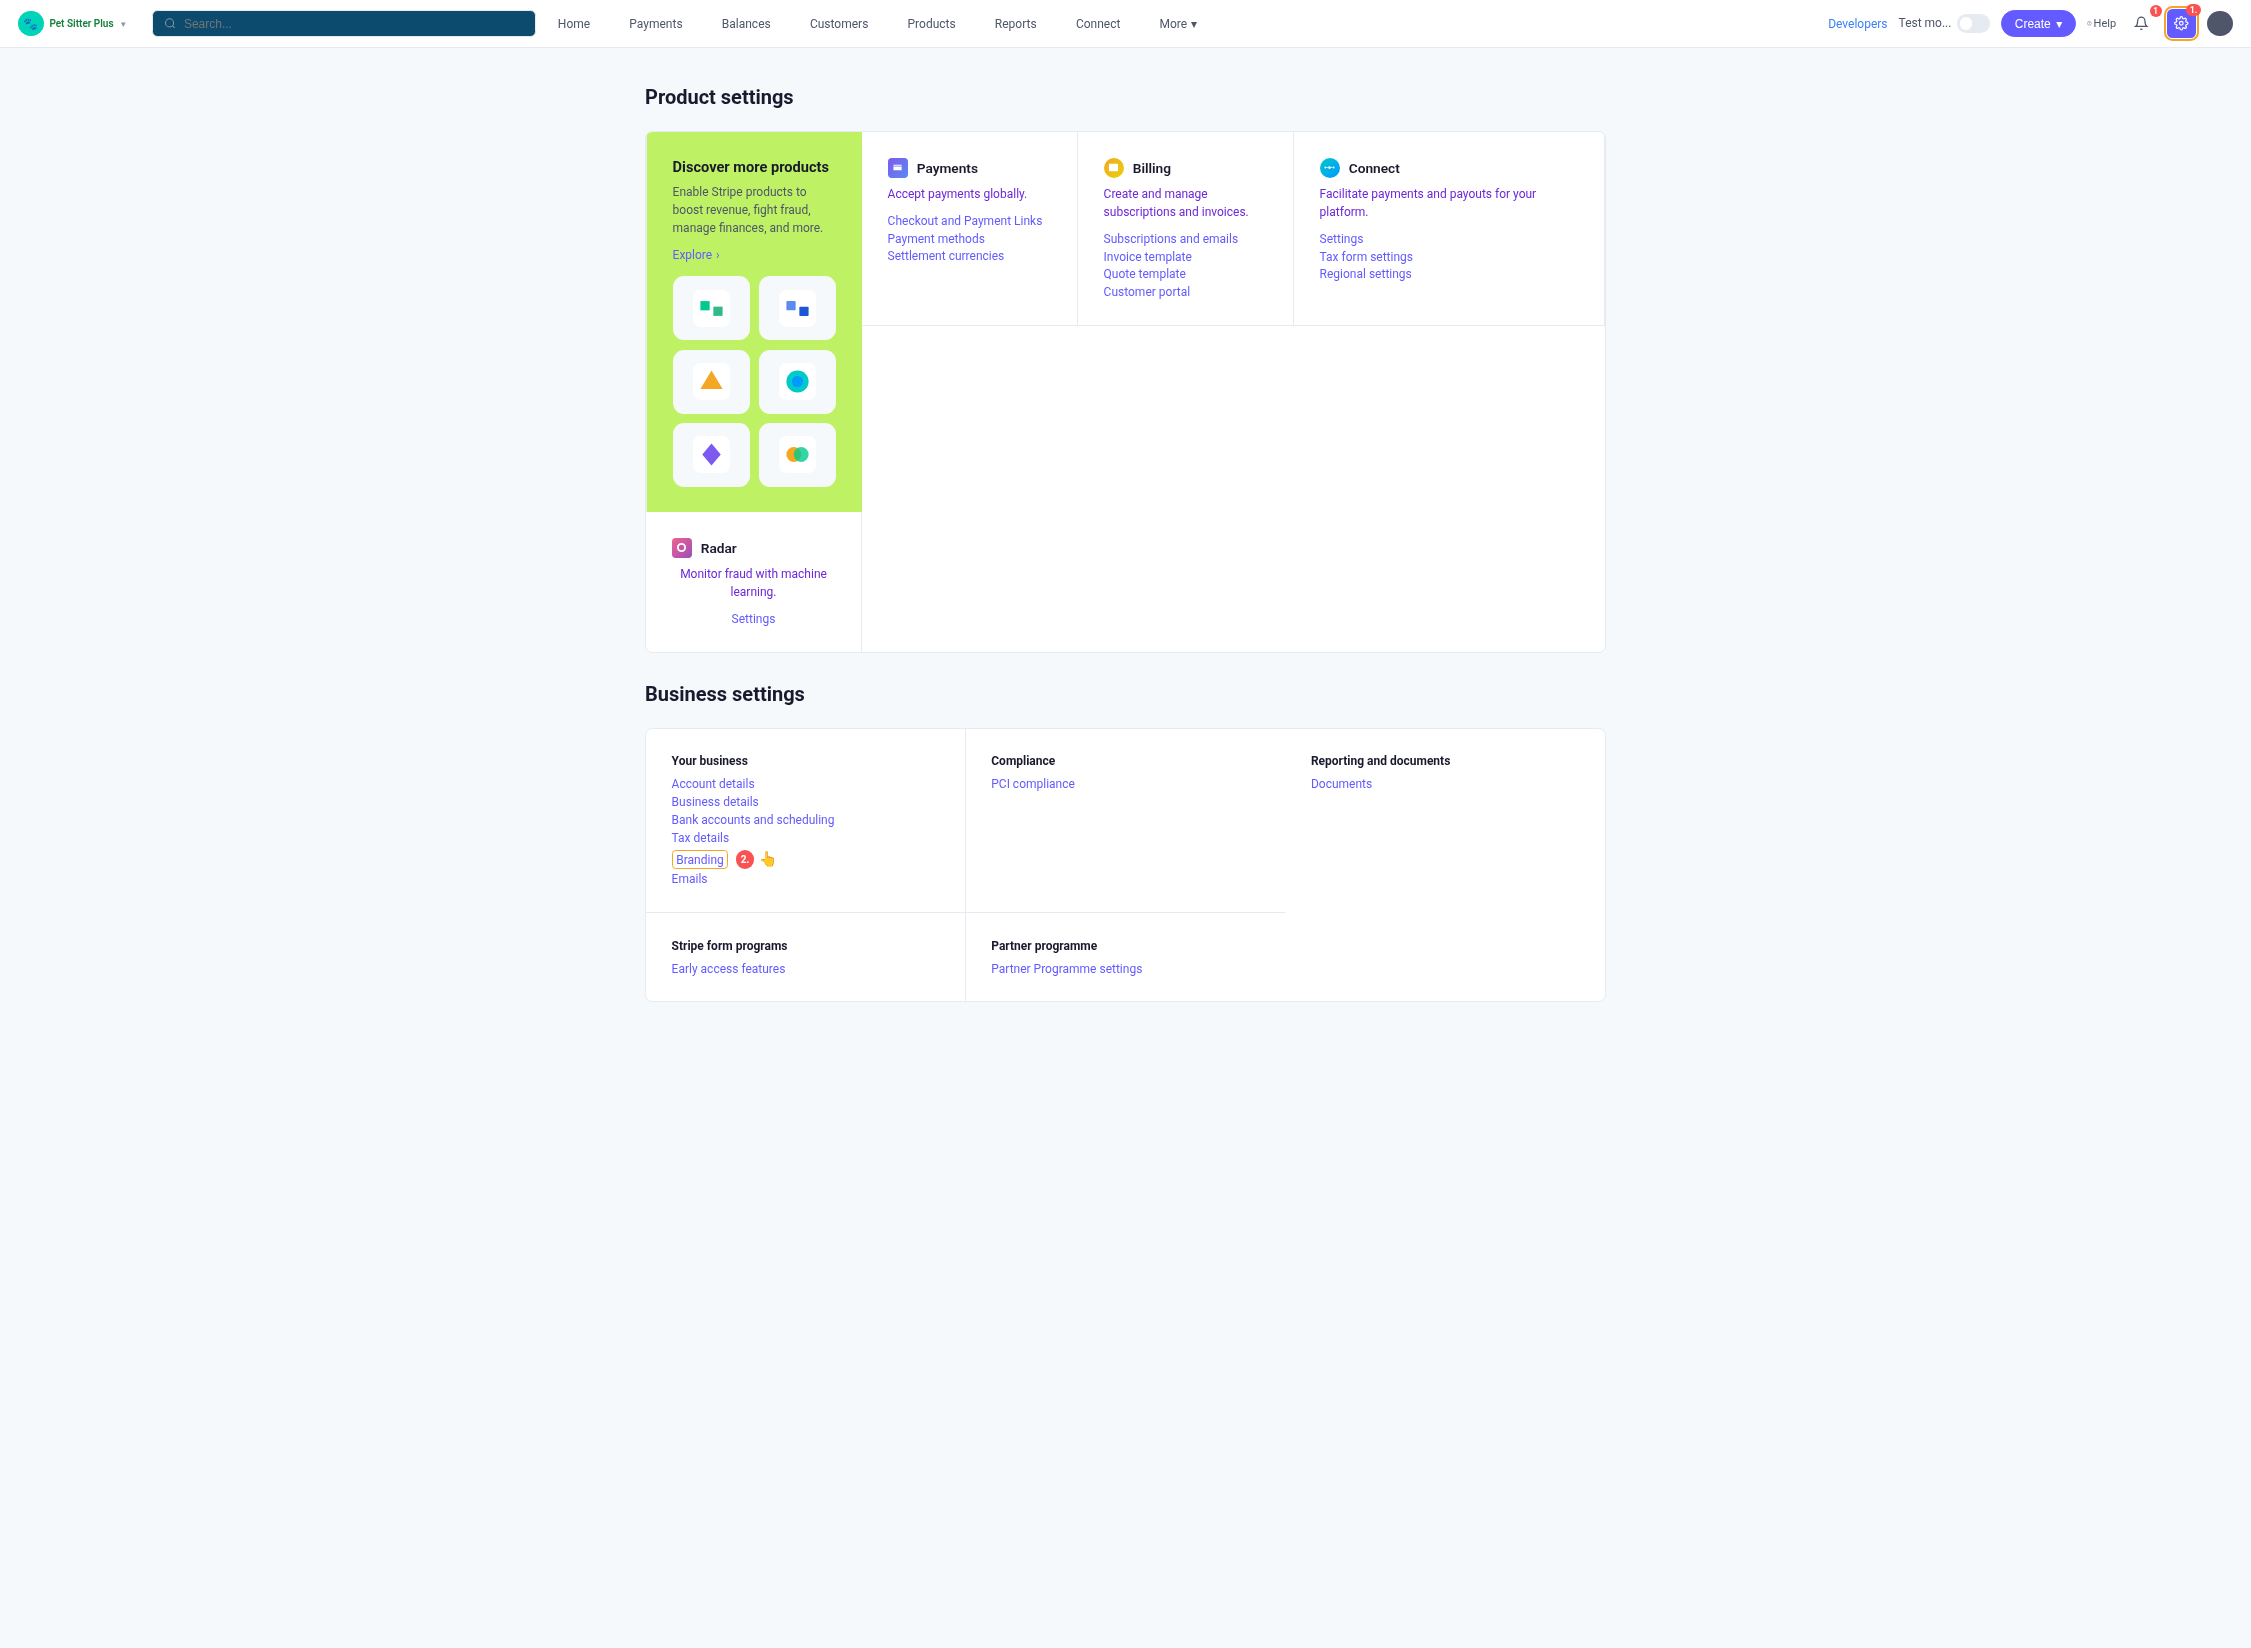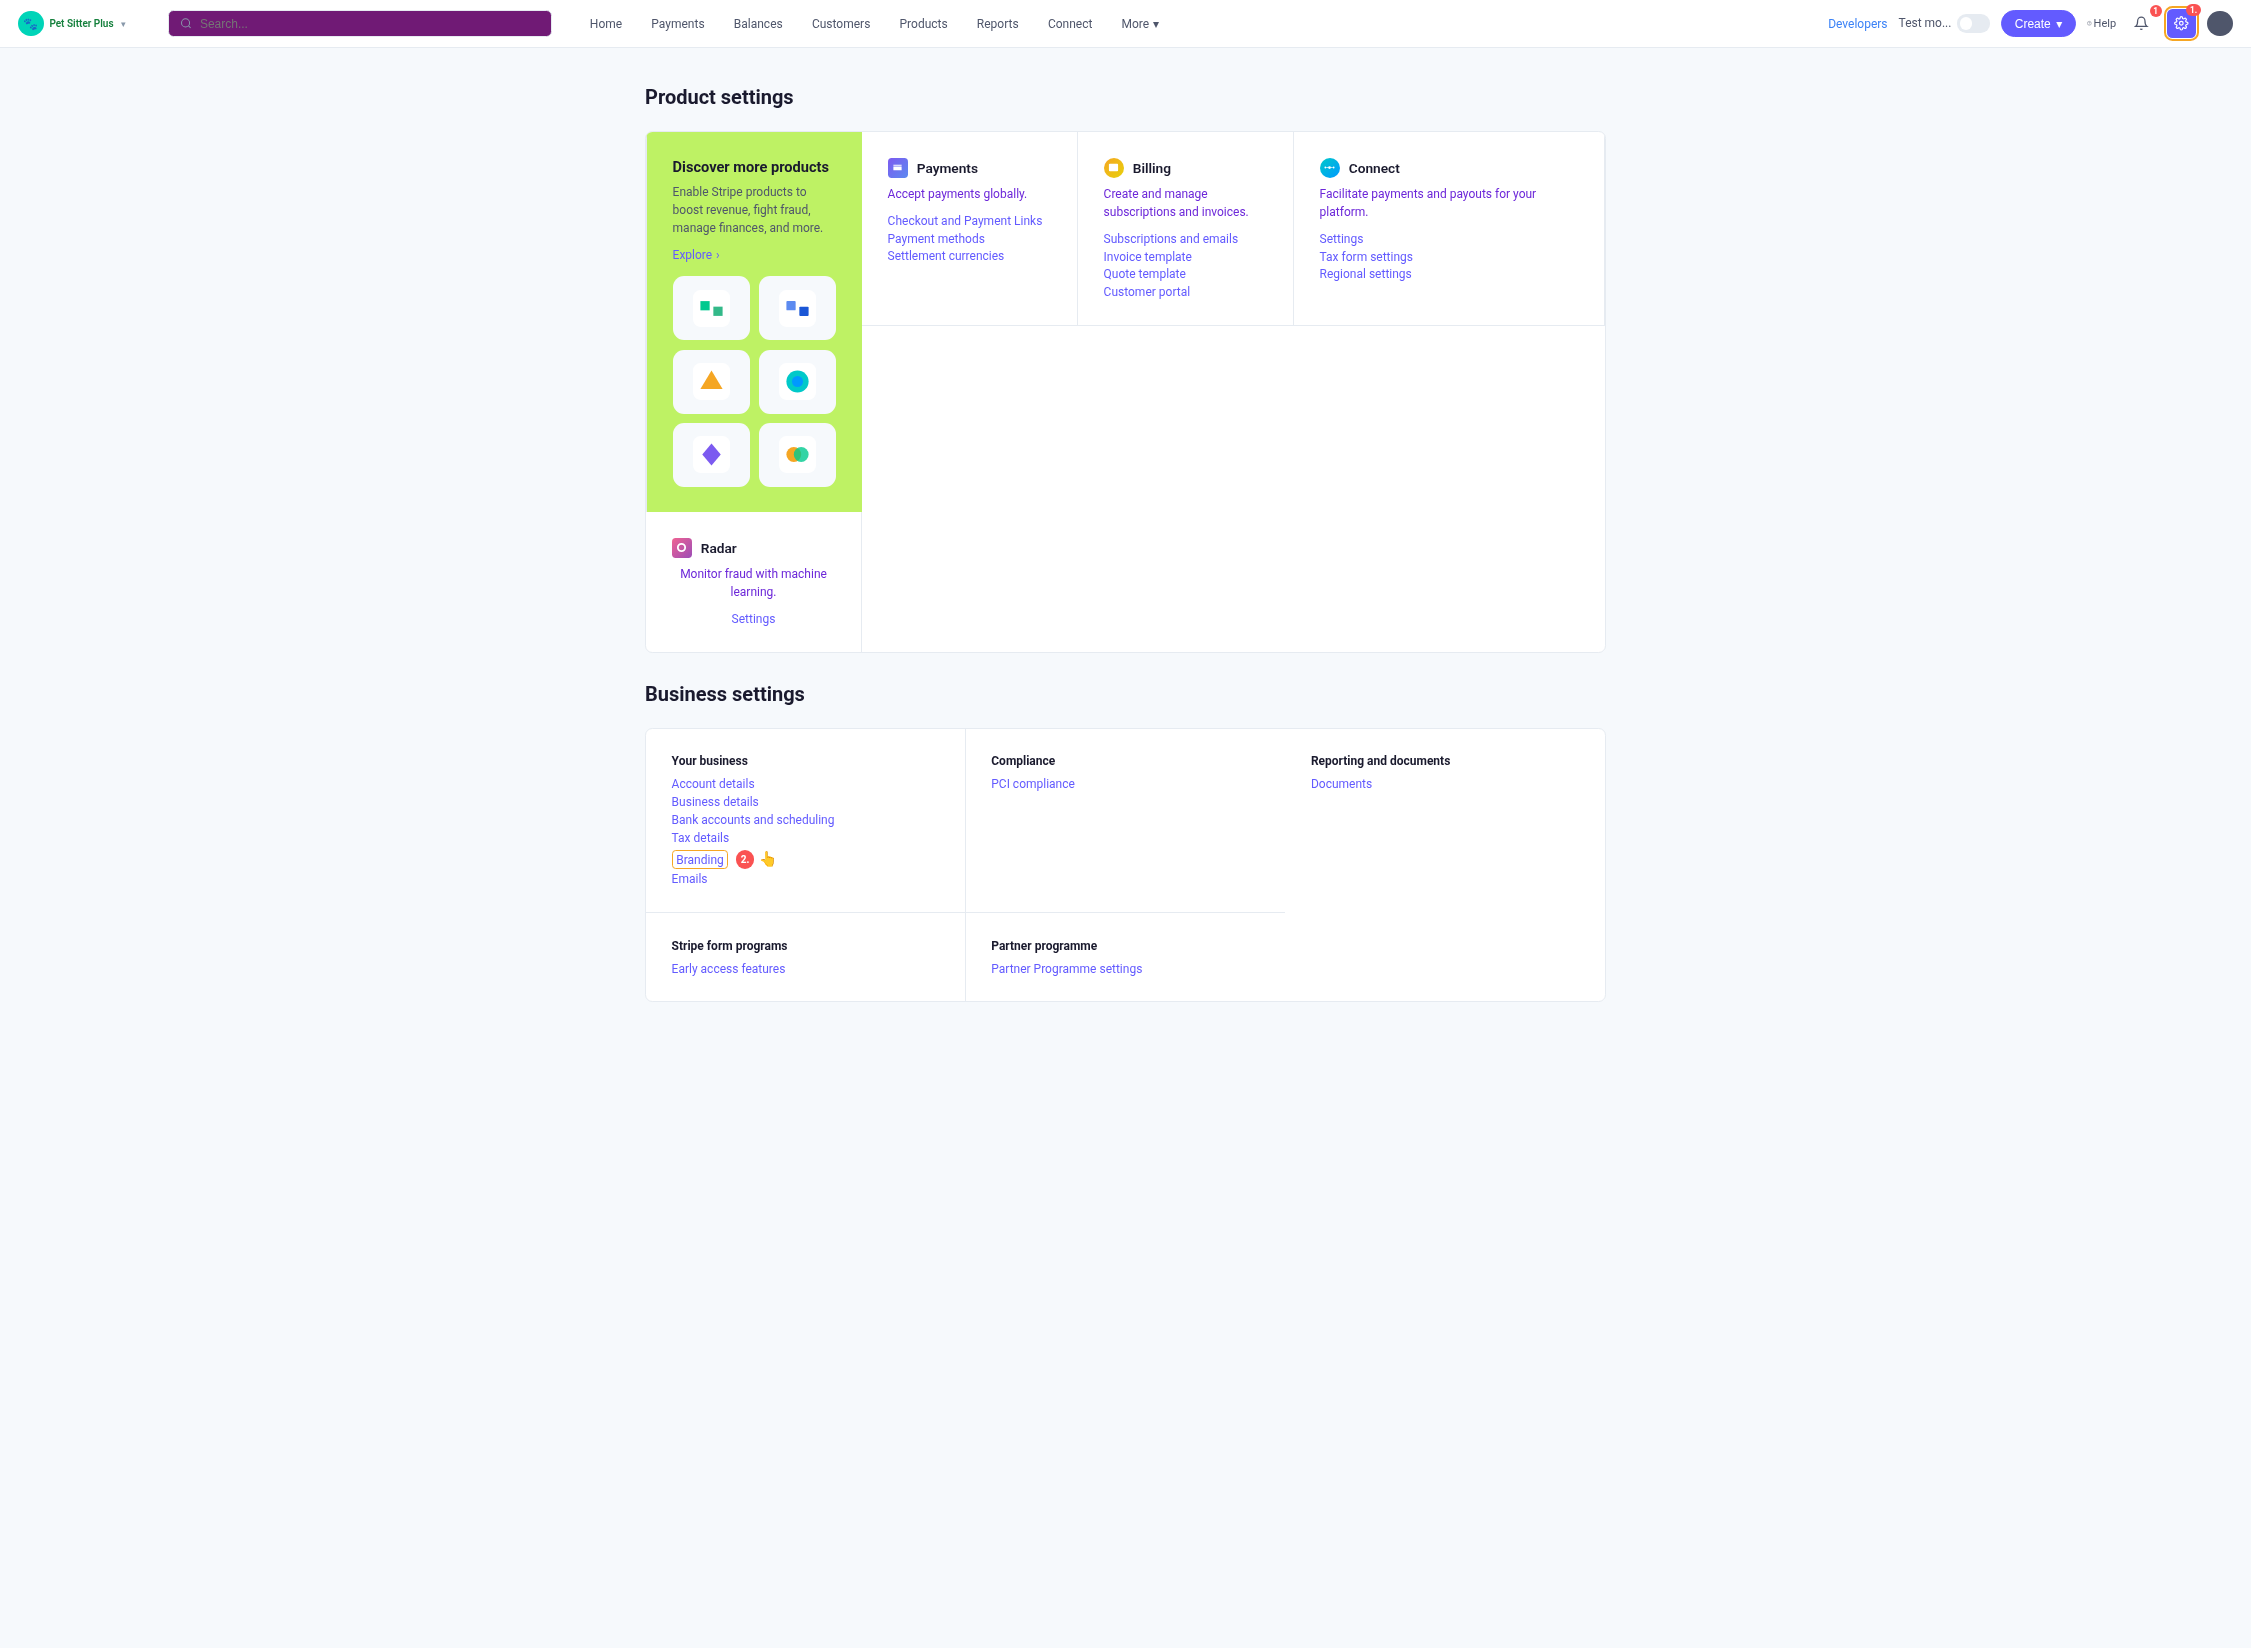--- a/index.html
+++ b/index.html
@@ -10,27 +10,27 @@
       display: flex; align-items: center; background: #fff;
       border-bottom: 0.9px solid #e6ebf1; padding: 0 18.3px; height: 48px;
       position: sticky; top: 0; z-index: 100;
     }
     .logo-area { display: flex; align-items: center; gap: 5.5px; margin-right: 22px; }
     .logo-icon { width: 25.6px; height: 25.6px; background: #00d4b8; border-radius: 50%; display: flex; align-items: center; justify-content: center; color: #fff; font-size: 12px; }
     .logo-label { font-weight: 600; font-size: 10px; color: #15803d; }
     .logo-chevron { color: #8898aa; font-size: 9.1px; margin-left: 1.8px; }
 
     .search-bar {
-      flex: 1; max-width: 384px; margin: 0 21px;
-      display: flex; align-items: center; background: #701a75;
+      flex: 1; max-width: 384px; margin: 0 5px;
+      display: flex; align-items: center; background: #0c4a6e;
       border: 0.9px solid #e6ebf1; border-radius: 5.5px; padding: 5.5px 11px; gap: 7.3px;
     }
     .search-bar input { border: none; background: transparent; outline: none; font-size: 12px; width: 100%; color: #8898aa; }
 
-    .nav-links { display: flex; align-items: flex-end; gap: 11px; margin-left: 7.3px; }
+    .nav-links { display: flex; align-items: flex-end; gap: 21px; margin-left: 7.3px; }
     .nav-link { padding: 5.5px 9.1px; font-size: 12px; color: #4f566b; cursor: pointer; border-radius: 3.7px; white-space: nowrap; }
     .nav-link.more { display: flex; align-items: center; gap: 3.7px; }
 
     .nav-right { display: flex; align-items: center; gap: 11px; margin-left: auto; }
     .nav-right-btn { padding: 5.5px 12.8px; font-size: 12px; border: 0.9px solid #e6ebf1; border-radius: 18.3px; cursor: pointer; display: flex; align-items: center; gap: 5.5px; background: #fff; color: #1a1a2e; }
     .nav-right-btn.create { background: #635bff; color: #fff; border-color: #635bff; }
     .nav-icon { width: 29px; height: 29px; display: flex; align-items: center; justify-content: center; border-radius: 5.5px; cursor: pointer; color: #4f566b; font-size: 14.6px; position: relative; }
     .nav-icon.active { background: #635bff; color: #fff; outline: 2.7px solid #f6a623; outline-offset: 1.8px; }
     .badge-num { position: absolute; top: -3.7px; right: -5.5px; background: #fa5252; color: #fff; font-size: 8.2px; border-radius: 7.3px; padding: 0.9px 3.7px; font-weight: 700; }
     .avatar { width: 25.6px; height: 25.6px; background: #4f566b; border-radius: 50%; display: flex; align-items: center; justify-content: center; color: #fff; font-size: 10px; }

